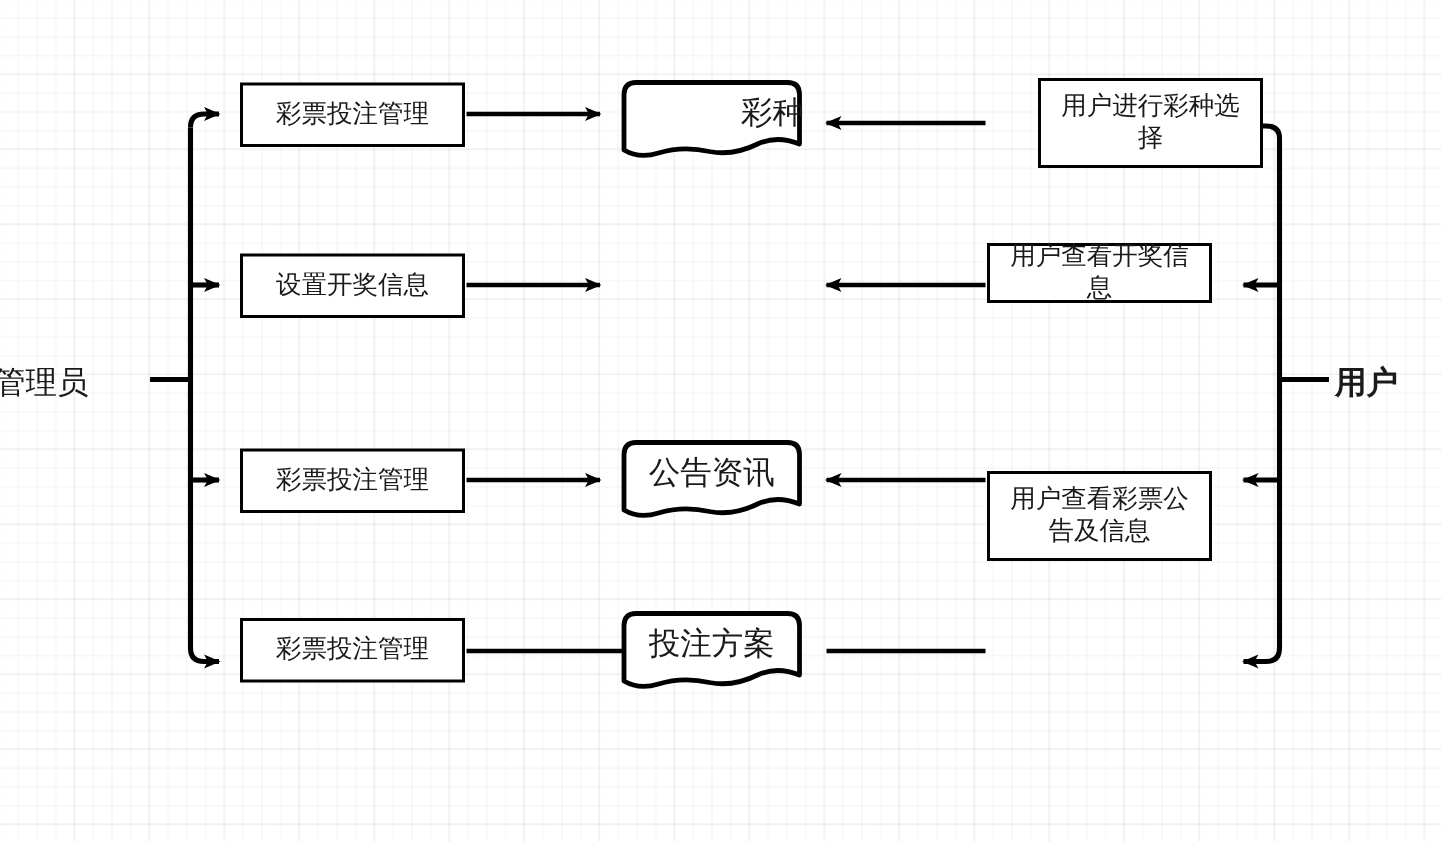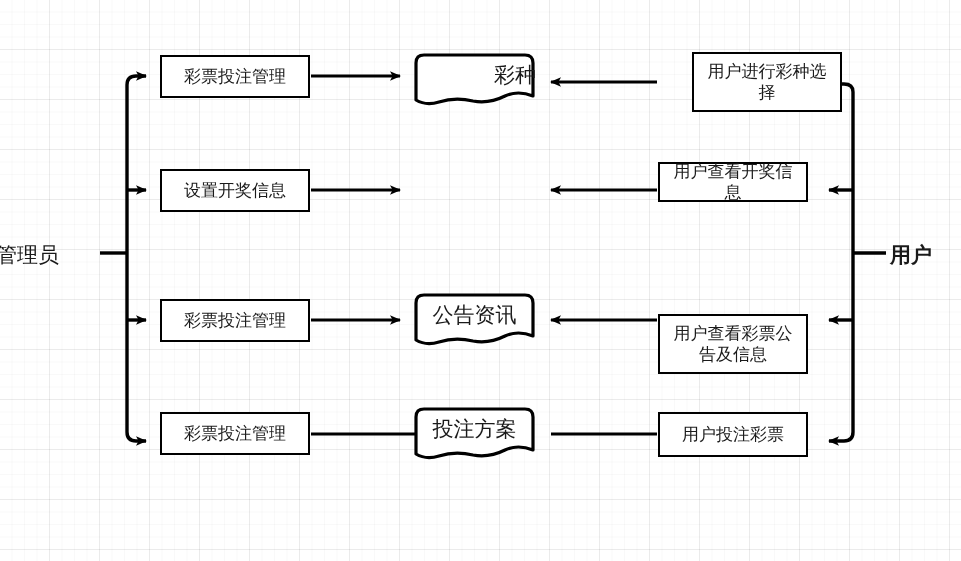--- a/index.html
+++ b/index.html
@@ -158,15 +158,14 @@
   <div class="node doc-node" style="left:413px; top:406px; width:123px; height:56px;">
     <svg class="doc-shape" viewBox="0 0 123 56" preserveAspectRatio="none" xmlns="http://www.w3.org/2000/svg">
       <path d="M3,11 Q3,3 11,3 L112,3 Q120,3 120,11 L120,44
                Q105,38 92,44 Q76,52 60,49 Q42,45 26,50 Q13,54 3,48 Z" fill="#ffffff" stroke="#000000" stroke-width="3.2" stroke-linejoin="round"></path>
     </svg>
     <span class="doc-label">投注方案</span>
   </div>
 
   <div class="node rect-node" style="left:160px; top:412px; width:150px; height:43px;">彩票投注管理</div>
 
-  <div class="node rect-node" style="left:658px; top:412px; width:150px; height:45px;">用户投注彩票</div>
 
 </div>
 
 </body></html>

